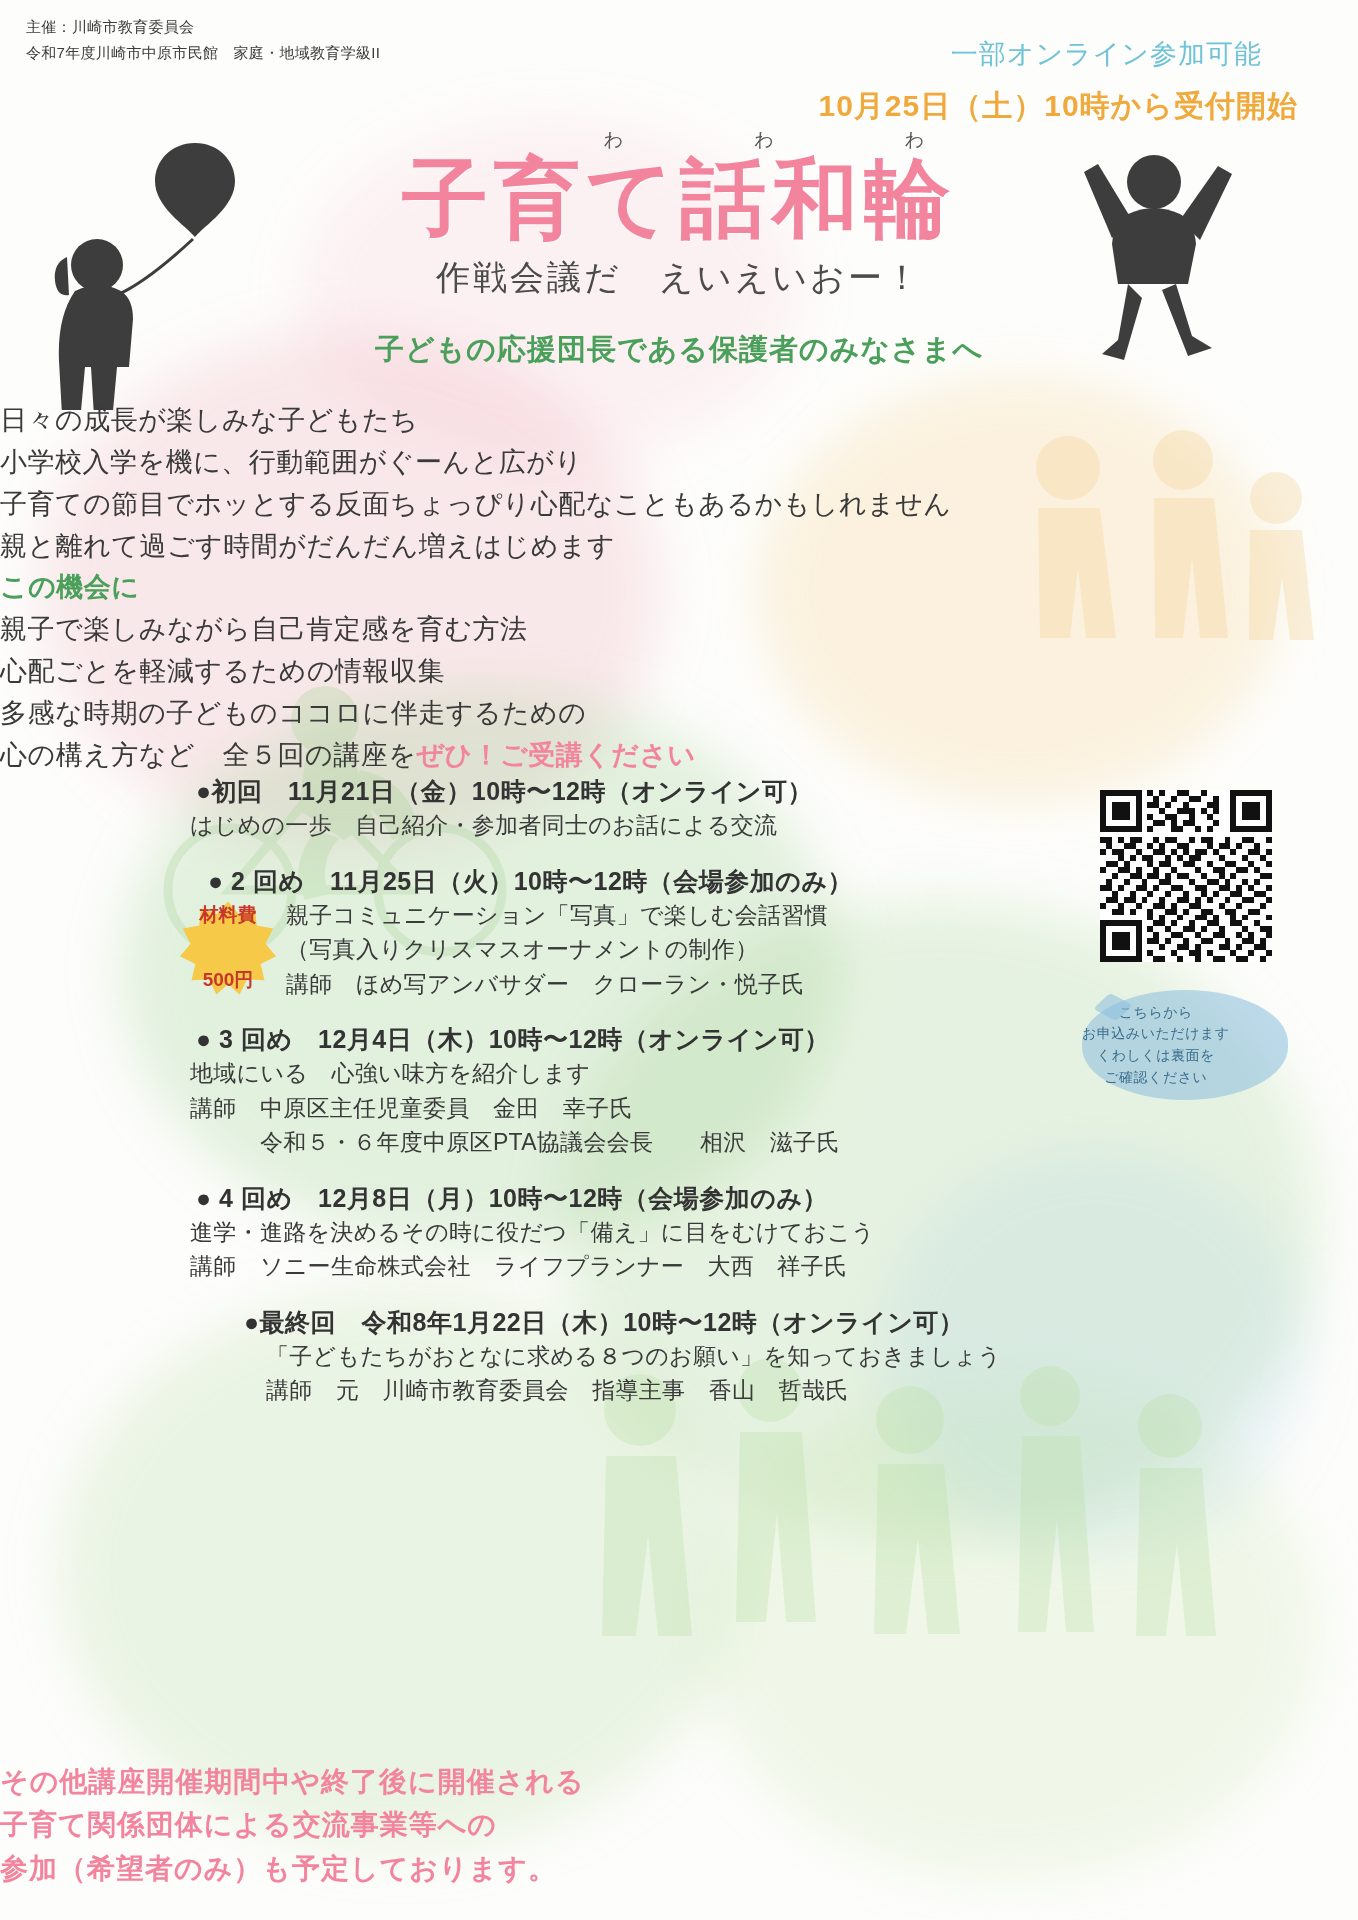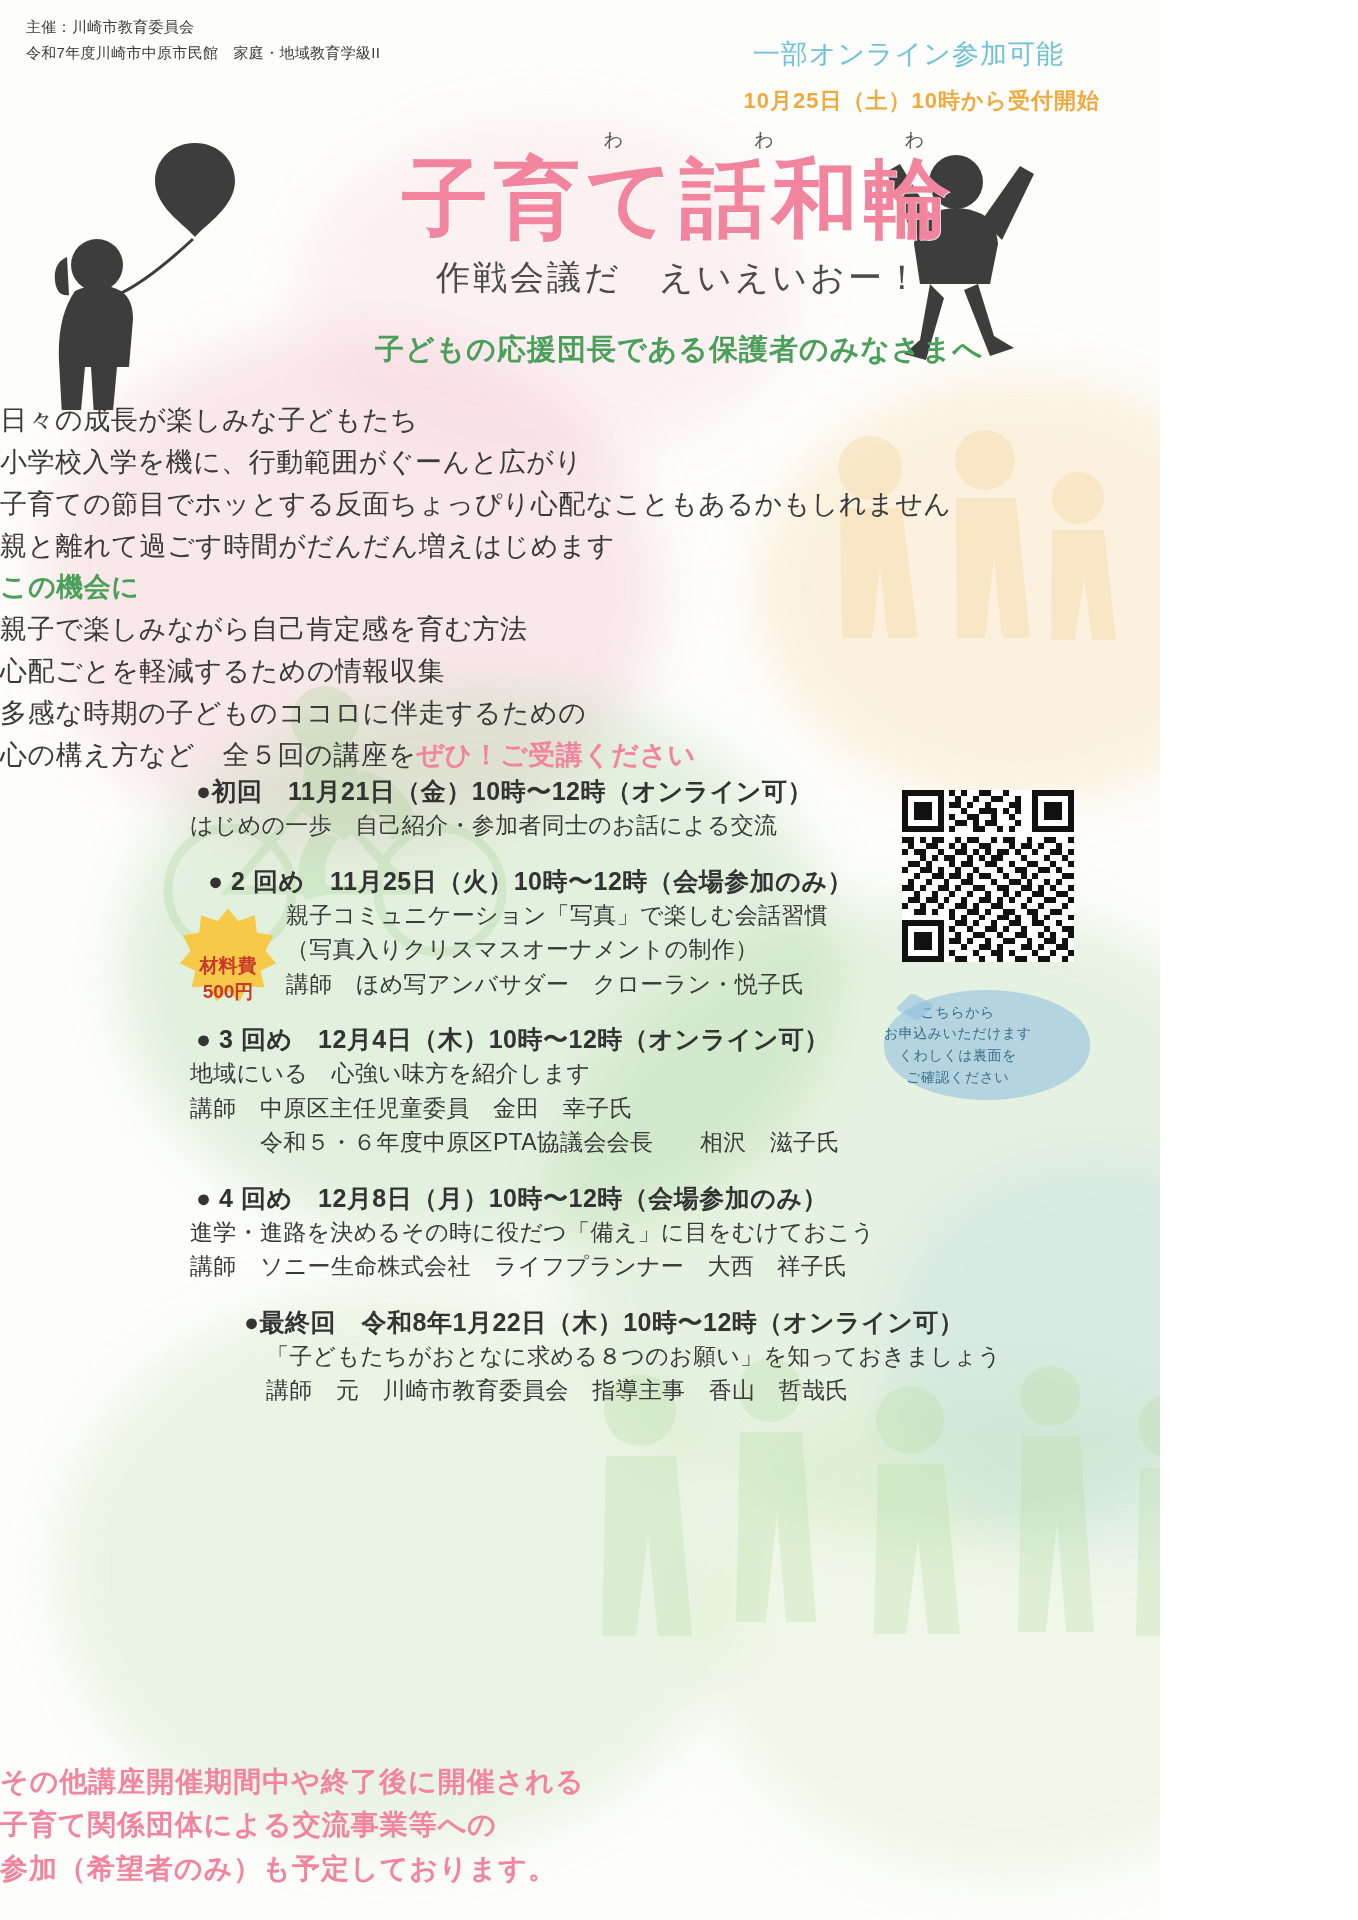--- a/index.html
+++ b/index.html
@@ -6,21 +6,21 @@
     margin: 0;
     padding: 0;
     background: #ffffff;
   }
   body {
     font-family: "Liberation Sans", "DejaVu Sans", sans-serif;
     color: #2b2b2b;
   }
   #page {
     position: relative;
-    width: 1160px;
+    width: 1358px;
     height: 1920px;
     overflow: hidden;
     background: #fdfdfb;
   }
 
   
   .blob {
     position: absolute;
     border-radius: 50%;
     filter: blur(26px);
@@ -59,21 +59,21 @@
     font-size: 27px;
     font-weight: normal;
     color: #6fc3d6;
     letter-spacing: 1px;
     white-space: nowrap;
   }
   .start-note {
     position: absolute;
     right: 60px;
     top: 86px;
-    font-size: 22px;
+    font-size: 30px;
     font-weight: bold;
     color: #f0a93c;
     letter-spacing: 1px;
     white-space: nowrap;
   }
 
   
   .title-wrap {
     position: absolute;
     left: 0;
@@ -170,28 +170,29 @@
   .ses-2 .session-head { padding-left: 18px; }
   .ses-3 .session-head { padding-left: 6px; }
   .ses-4 .session-head { padding-left: 6px; }
   .ses-5 .session-head { padding-left: 54px; }
   .ses-5 .session-line { padding-left: 76px; }
 
   
   .fee-badge {
     position: absolute;
     left: -10px;
-    top: 44px;
+    top: 37px;
     width: 96px;
     height: 96px;
     display: flex;
     flex-direction: column;
     align-items: center;
-    justify-content: flex-end;
+    justify-content: flex-start;
     text-align: center;
+    gap: 40px;
   }
   .fee-badge .burst {
     position: absolute;
     left: 0; top: 0;
     width: 96px; height: 96px;
     background: #f7c948;
     clip-path: polygon(50% 0%, 61% 13%, 78% 7%, 80% 25%, 97% 28%, 89% 44%,
                        100% 57%, 84% 65%, 88% 82%, 70% 81%, 62% 97%,
                        50% 86%, 38% 97%, 30% 81%, 12% 82%, 16% 65%,
                        0% 57%, 11% 44%, 3% 28%, 20% 25%, 22% 7%, 39% 13%);

